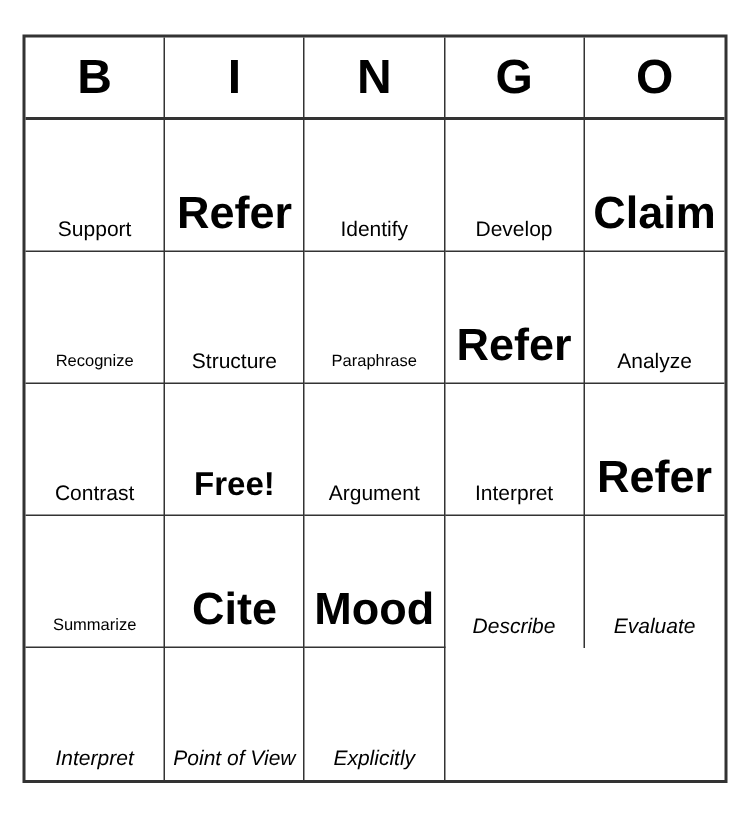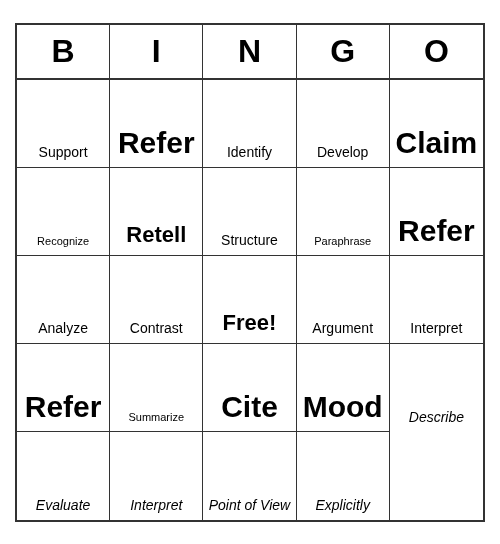--- a/index.html
+++ b/index.html
@@ -85,23 +85,20 @@
       <div class="bingo-cell">
         <span class="size-md">Develop</span>
       </div>
       <div class="bingo-cell">
         <span class="size-xl">Claim</span>
       </div>
       <div class="bingo-cell">
         <span class="size-sm">Recognize</span>
       </div>
       <div class="bingo-cell">
-        <span class="size-lg">Retell</span>
-      </div>
-      <div class="bingo-cell">
         <span class="size-md">Structure</span>
       </div>
       <div class="bingo-cell">
         <span class="size-sm">Paraphrase</span>
       </div>
       <div class="bingo-cell">
         <span class="size-xl">Refer</span>
       </div>
       <div class="bingo-cell">
         <span class="size-md">Analyze</span>

